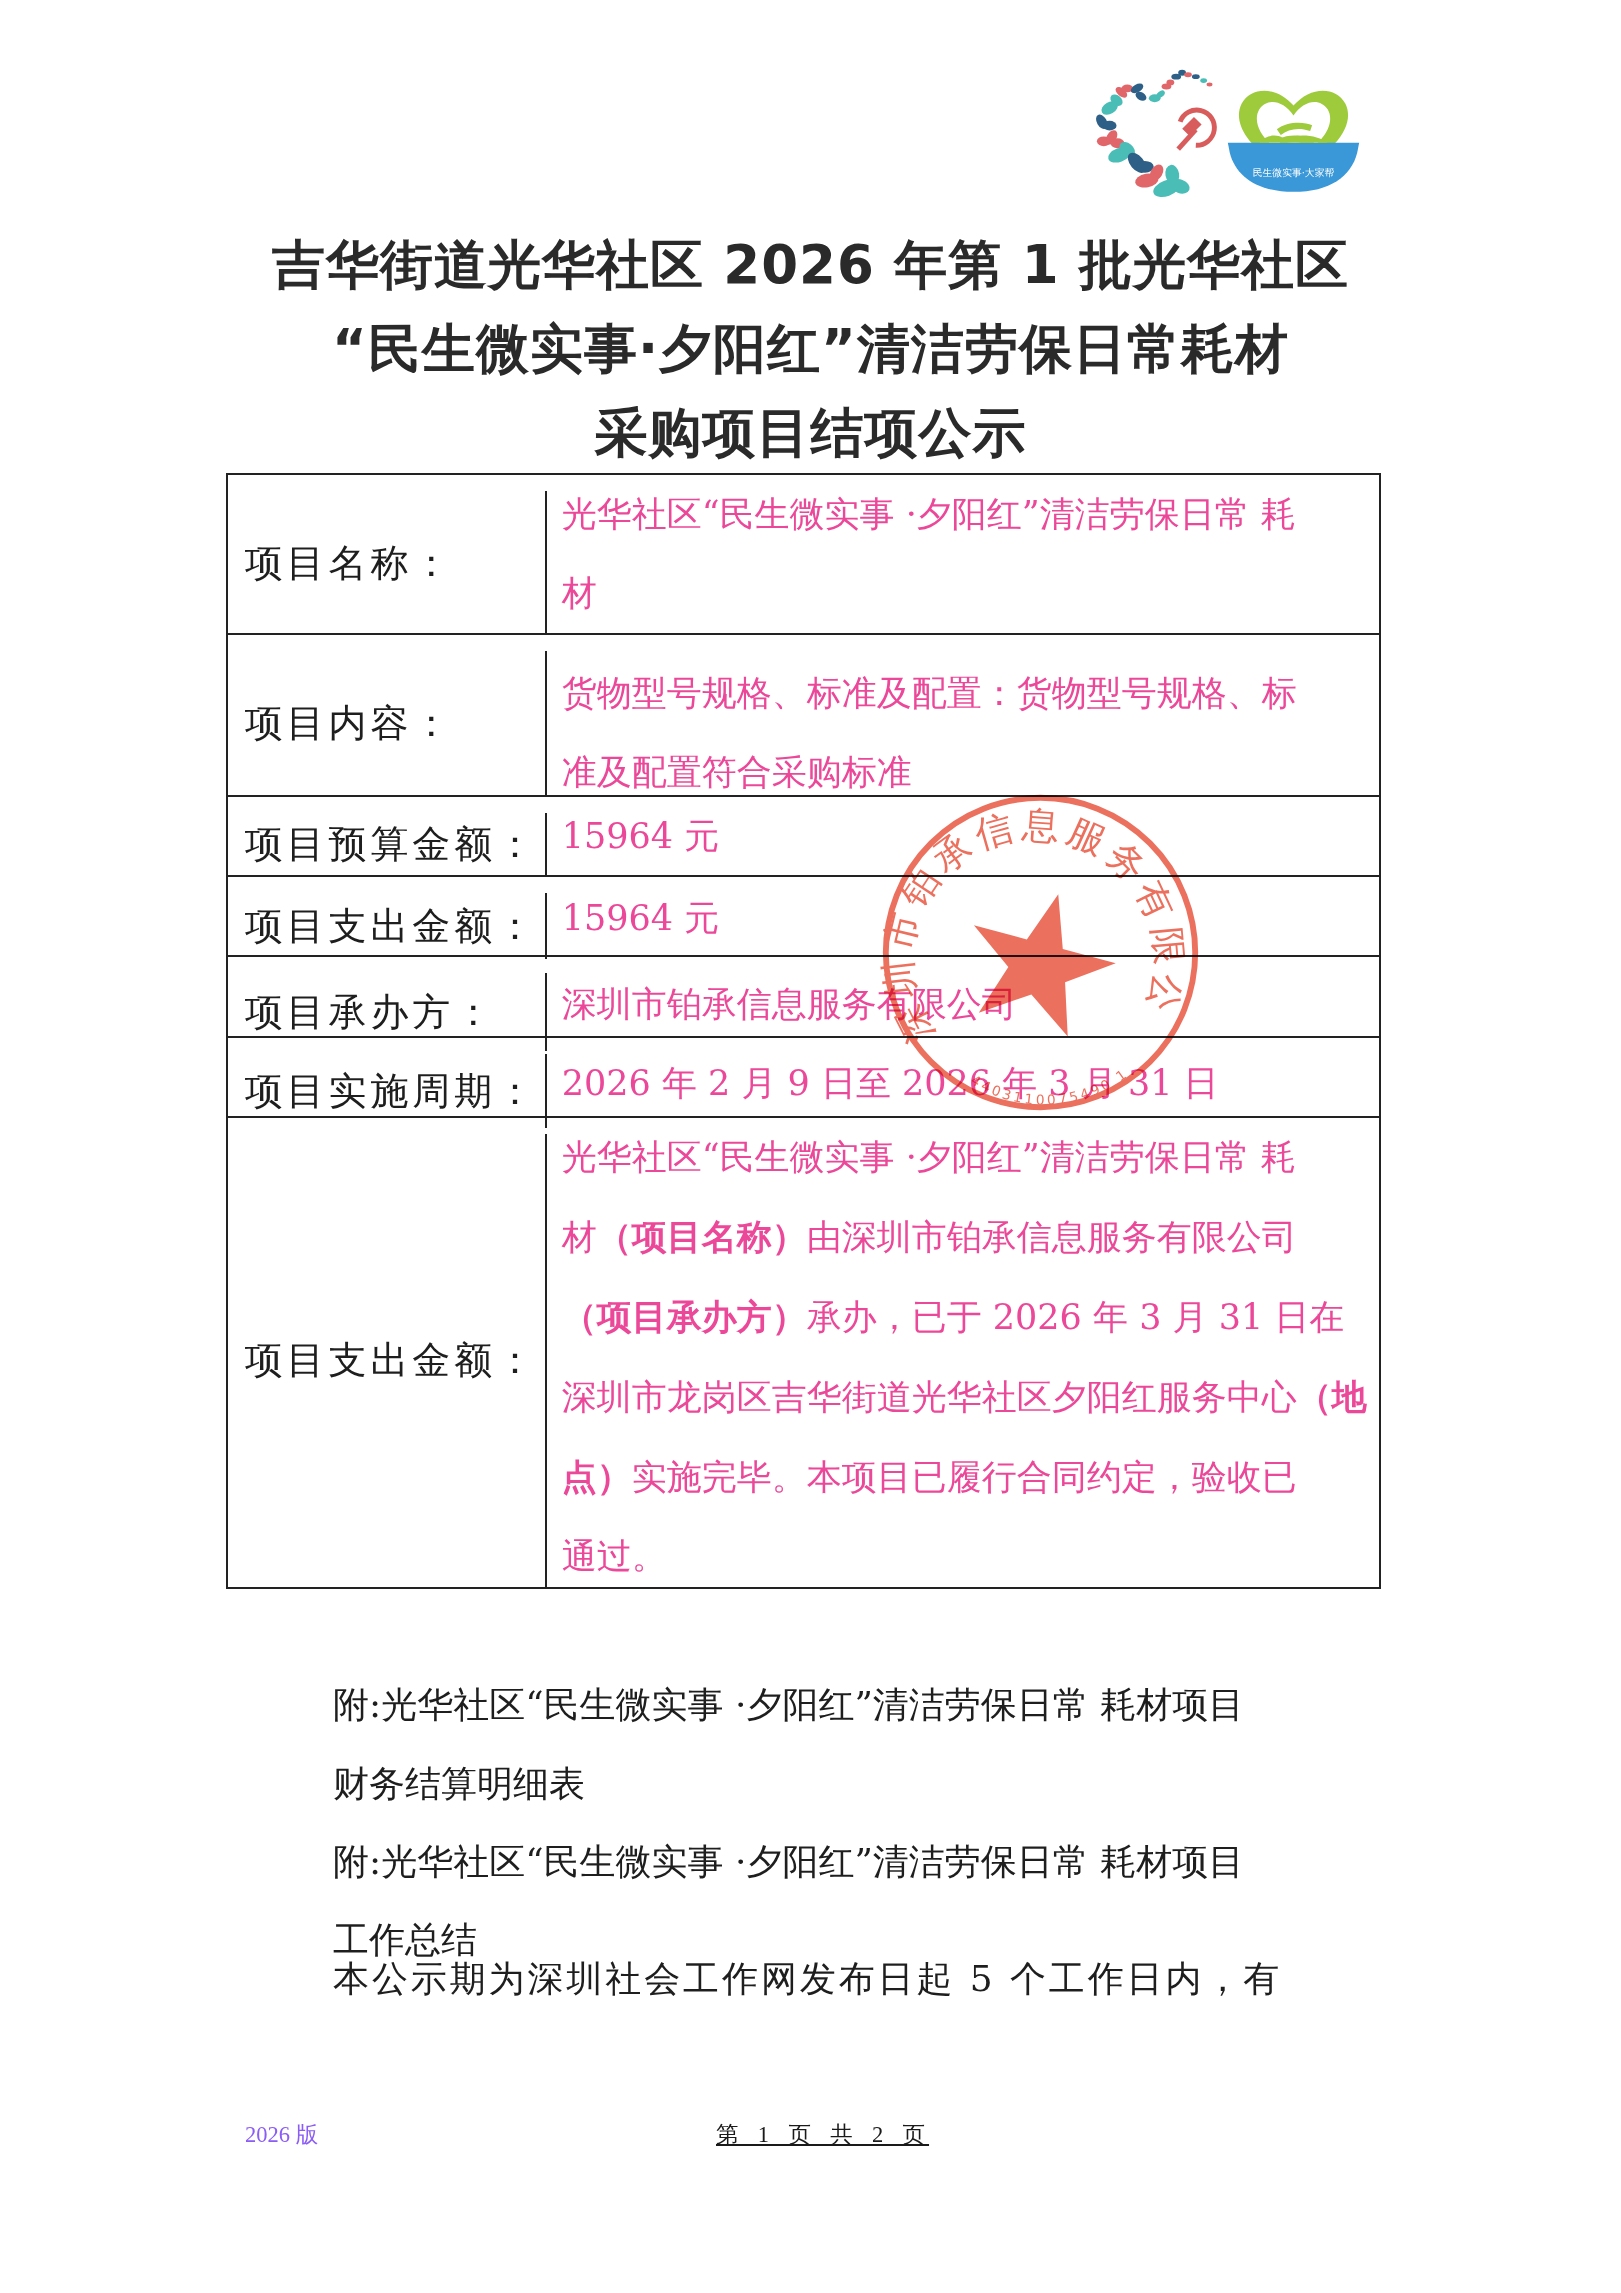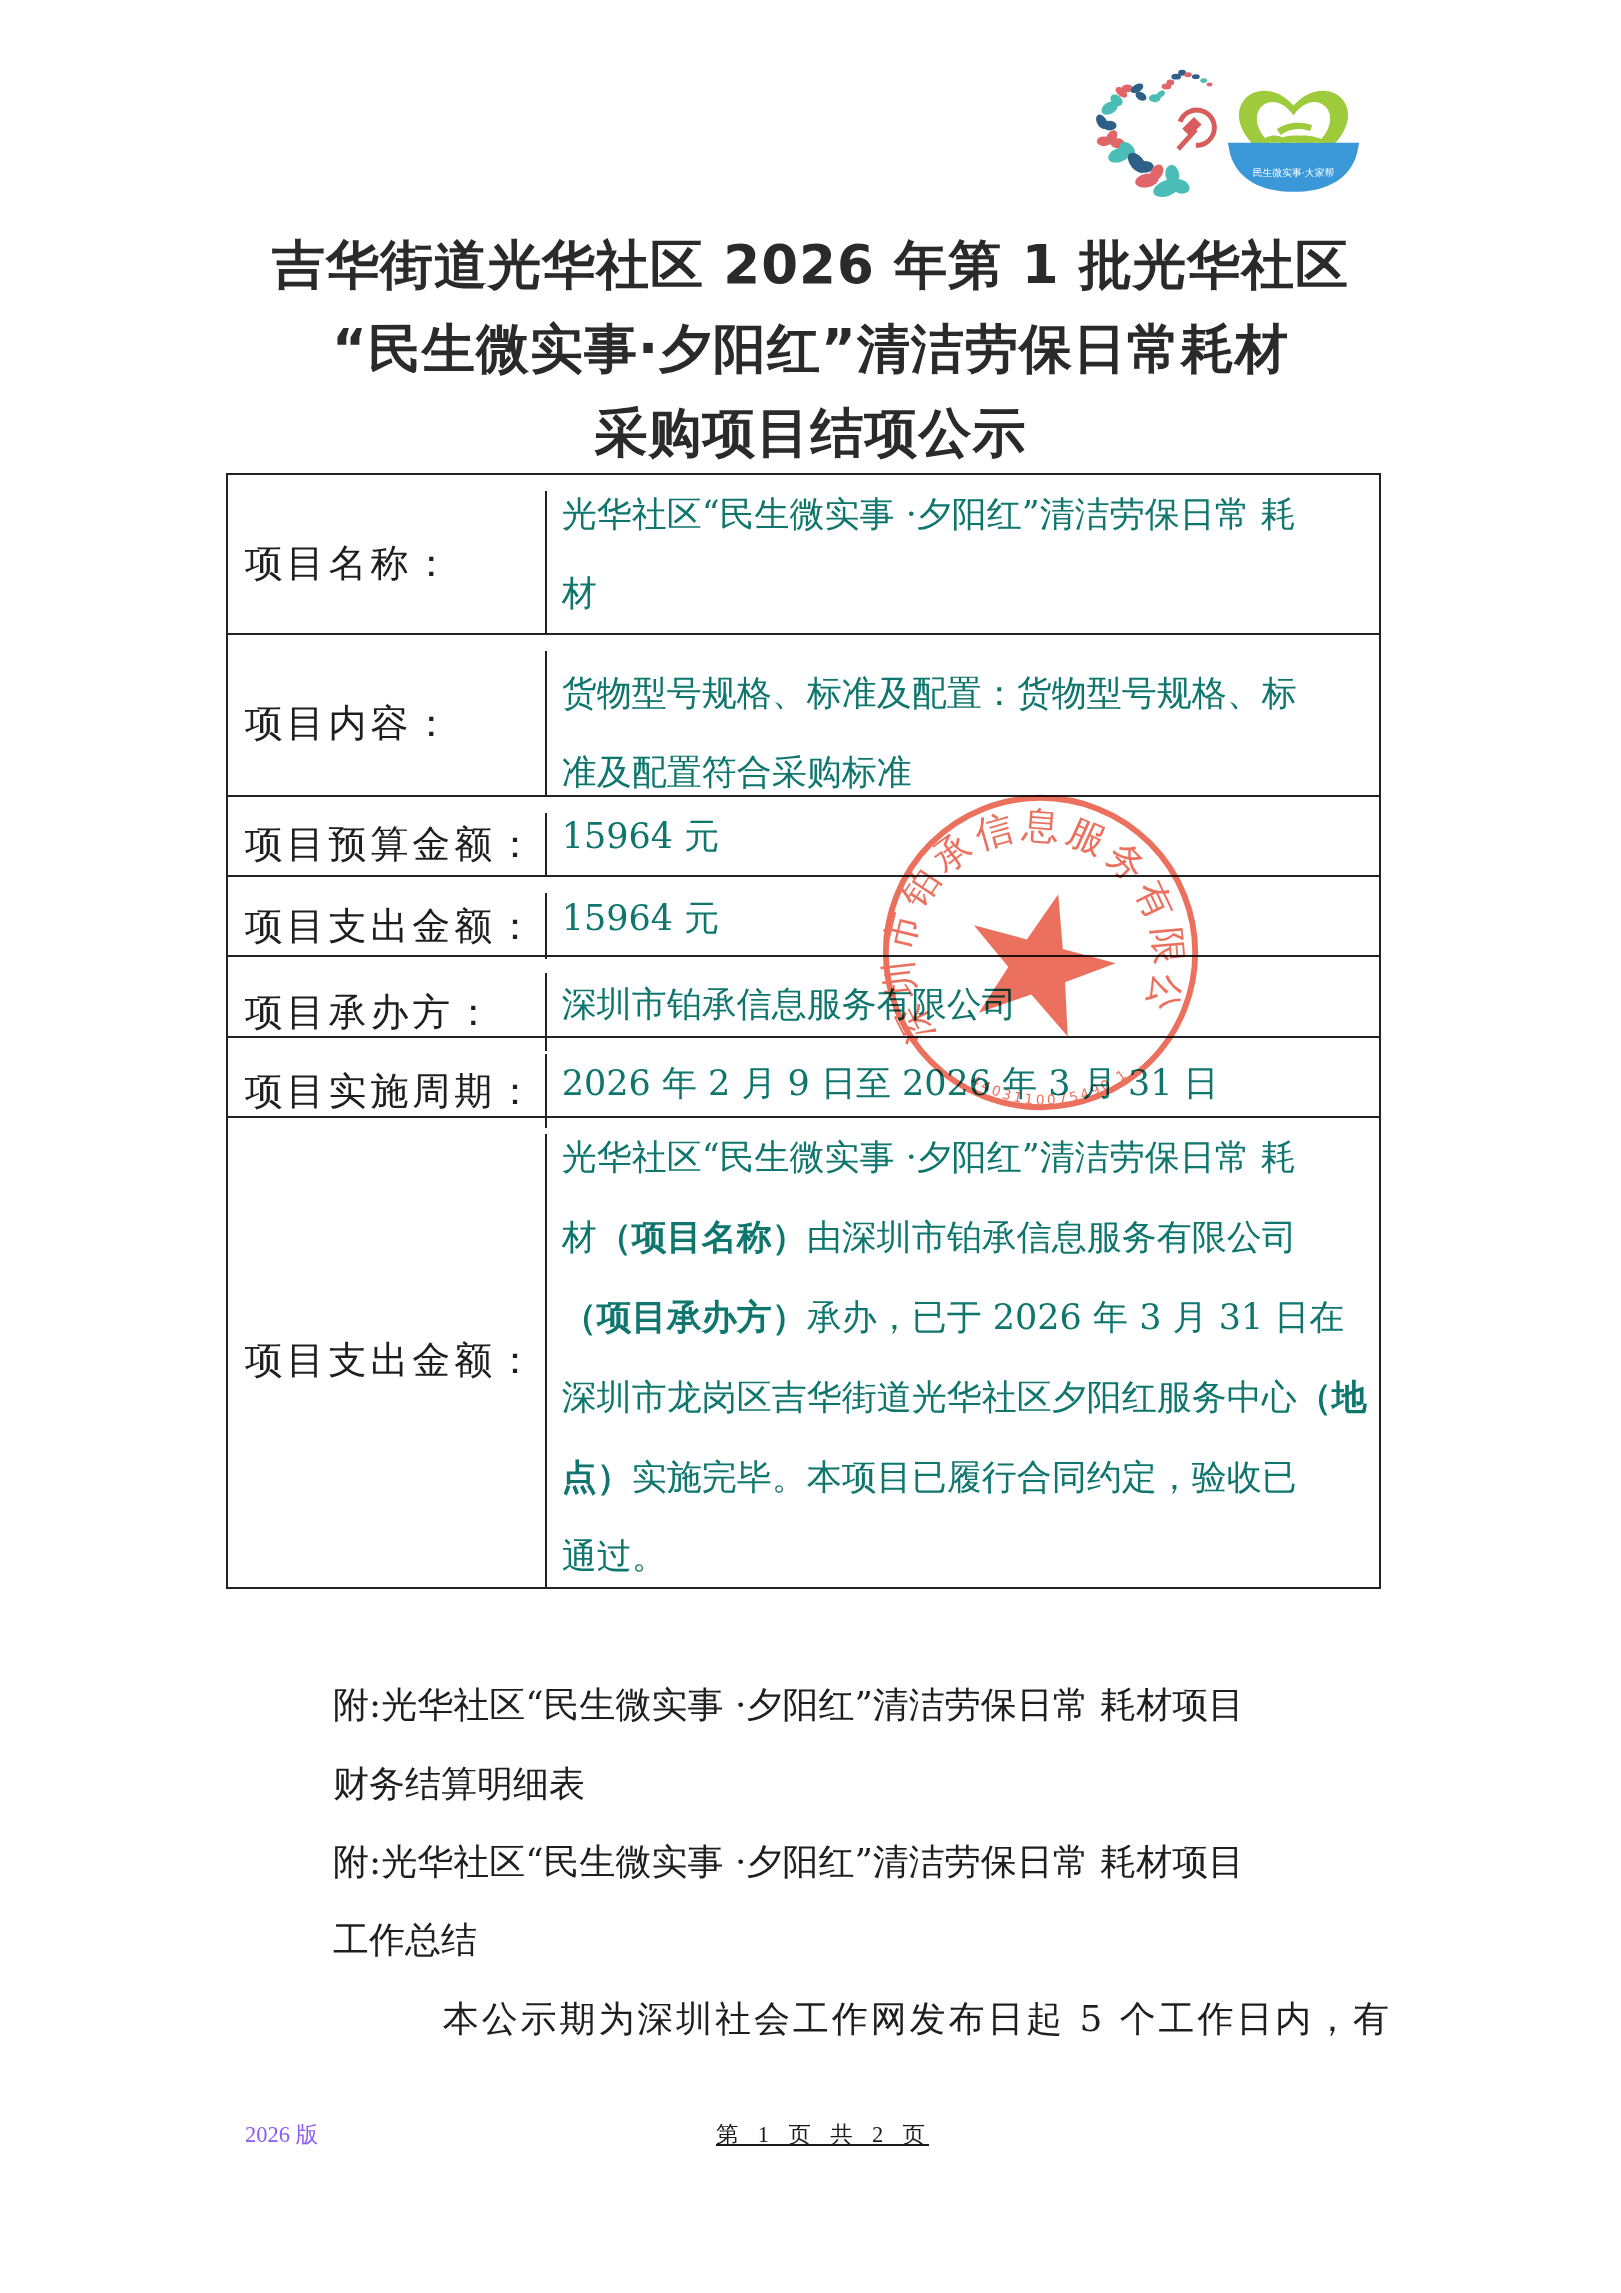--- a/index.html
+++ b/index.html
@@ -79,21 +79,21 @@
     }
     .cell-value {
       position: absolute;
       left: 319px;
       right: 0;
       top: 0;
       bottom: 0;
       box-sizing: border-box;
       padding: 0 9.8px 0 14.7px;
       font-size: 35px;
-      color: #0f766e;
+      color: #ec4899;
       display: flex;
       align-items: center;
     }
     .cell-value.multi {
       align-items: flex-start;
       line-height: 79px;
       padding-top: 0;
     }
     .cell-value.multi span.block { display: block; }
     .bold { font-weight: bold; }
@@ -297,17 +297,17 @@
   </text>
   <text font-size="14" fill="#e8503a" font-family="DejaVu Sans, sans-serif" letter-spacing="3">
     <textPath href="#stamp-code-arc">4403110075490 1</textPath>
   </text>
 </svg>
 
 <div class="attach" style="top:1666px;">附:光华社区“民生微实事 ·夕阳红”清洁劳保日常 耗材项目</div>
 <div class="attach" style="top:1745px;">财务结算明细表</div>
 <div class="attach" style="top:1823px;">附:光华社区“民生微实事 ·夕阳红”清洁劳保日常 耗材项目</div>
 <div class="attach" style="top:1901px;">工作总结</div>
-<div class="attach" style="top:1980px; letter-spacing:2.9px;text-align:right;">本公示期为深圳社会工作网发布日起 5 个工作日内，有</div>
+<div class="attach" style="top:1940px; letter-spacing:2.9px;">本公示期为深圳社会工作网发布日起 5 个工作日内，有</div>
 
 <div class="footer-left">2026 版</div>
 <div class="footer-center">第 1 页 共 2 页</div>
 
 
 </body></html>

